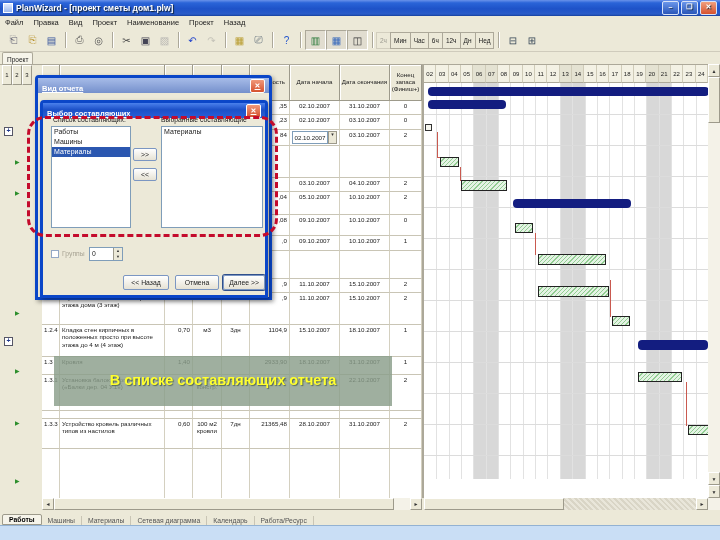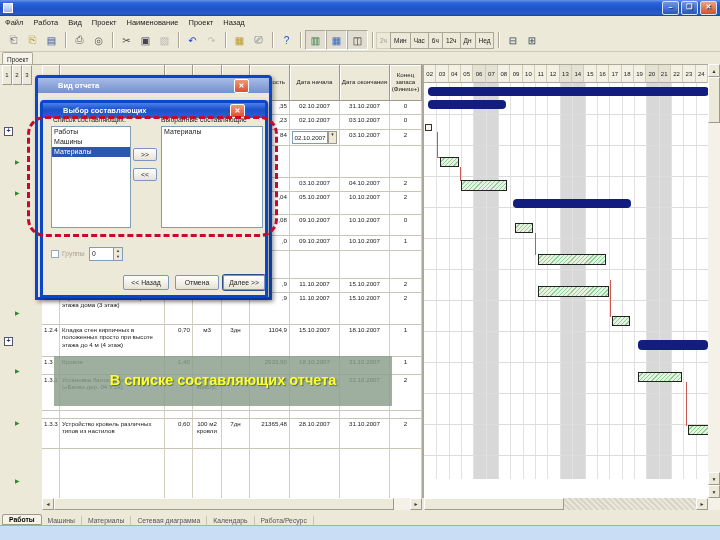--- a/index.html
+++ b/index.html
@@ -73,22 +73,22 @@
   
   .sbtn{position:absolute;background:#ece9d8;border:1px solid;border-color:#fff #9d9a8b #9d9a8b #fff;
     font-size:5px;display:flex;align-items:center;justify-content:center;color:#333;box-sizing:border-box;}
   .strack{position:absolute;background:#f4f2e8;}
   .strack.hatch{background:repeating-linear-gradient(45deg,#e9e6da 0 2px,#d9d5c6 2px 4px);}
   .sthumb{position:absolute;background:#ece9d8;border:1px solid;border-color:#fff #9d9a8b #9d9a8b #fff;box-sizing:border-box;}
 
   
   .xpdlg{position:absolute;background:#ece9d8;border:3px solid #0a46c8;border-radius:4px 4px 0 0;box-sizing:border-box;
     box-shadow:2px 2px 4px rgba(0,0,0,.35);}
-  .xptitle{height:15px;display:flex;align-items:center;color:#fff;font-weight:bold;font-size:7.5px;padding:0 20px;
-    background:linear-gradient(180deg,#4a80ec,#1c50c8 45%,#2860d8);}
+  .xptitle{height:15px;display:flex;align-items:flex-end;color:#fff;font-weight:bold;font-size:7.5px;padding:0 4px;
+    background:linear-gradient(180deg,#4a80ec,#1c50c8 45%,#2860d8);text-decoration:underline;}
   .xptitle.inactive{background:linear-gradient(180deg,#a7bce8,#7590cc);}
   .xbtn{margin-left:auto;width:13px;height:12px;background:linear-gradient(#f0997a,#d5512e);border:1px solid #fff;
     border-radius:2px;color:#fff;font-size:7px;font-weight:bold;display:flex;align-items:center;justify-content:center;}
   .dlglabel{position:absolute;font-size:6.8px;}
   .lb{position:absolute;background:#fff;border:1px solid #7f9db9;font-size:7px;overflow:hidden;}
   .lb .it{height:10px;line-height:10px;padding:0 2px;}
   .lb .it.sel{background:#2b57b0;color:#fff;}
   .xpbtn{position:absolute;font-size:6.8px;display:flex;align-items:center;justify-content:center;
     border:1px solid #7b96c2;border-radius:2px;background:linear-gradient(#ffffff,#e6e2d4);box-sizing:border-box;}
   .xpbtn.default{box-shadow:0 0 0 1px #2f4f8c;}
@@ -109,30 +109,31 @@
   #tabsbar{left:0;top:510px;width:720px;height:15px;background:#ece9d8;display:flex;align-items:flex-end;padding-left:2px;box-sizing:border-box;font-size:6.8px;}
   .btab{padding:1px 6px;color:#555;border-right:1px solid #c9c5b5;}
   .btab.active{background:#f6f4ea;border:1px solid #9d9a8b;border-radius:2px 2px 0 0;color:#000;font-weight:bold;}
   #statusbar{left:0;top:525px;width:720px;height:15px;background:#c9def5;border-top:1px solid #93b2d2;}
 </style>
 </head>
 <body>
 
 <div id="titlebar" class="abs">
   <div id="app-icon"></div>
+  <span>PlanWizard - [проект сметы дом1.plw]</span>
   <span style="margin-left:auto;display:flex;">
     <span class="capbtn">–</span>
     <span class="capbtn">❐</span>
     <span class="capbtn close">✕</span>
   </span>
 </div>
 
 <div id="menubar" class="abs">
     <div class="mi">Файл</div>
-    <div class="mi">Работа</div>
+    <div class="mi">Правка</div>
     <div class="mi">Вид</div>
     <div class="mi">Проект</div>
     <div class="mi">Наименование</div>
     <div class="mi">Проект</div>
     <div class="mi">Назад</div>
   </div>
 <div id="toolbar" class="abs">
     <div class="tbtn" style="color: rgb(102, 102, 119);">⎗</div>
     <div class="tbtn" style="color: rgb(184, 146, 42);">⎘</div>
     <div class="tbtn" style="color: rgb(52, 83, 156);">▤</div>

